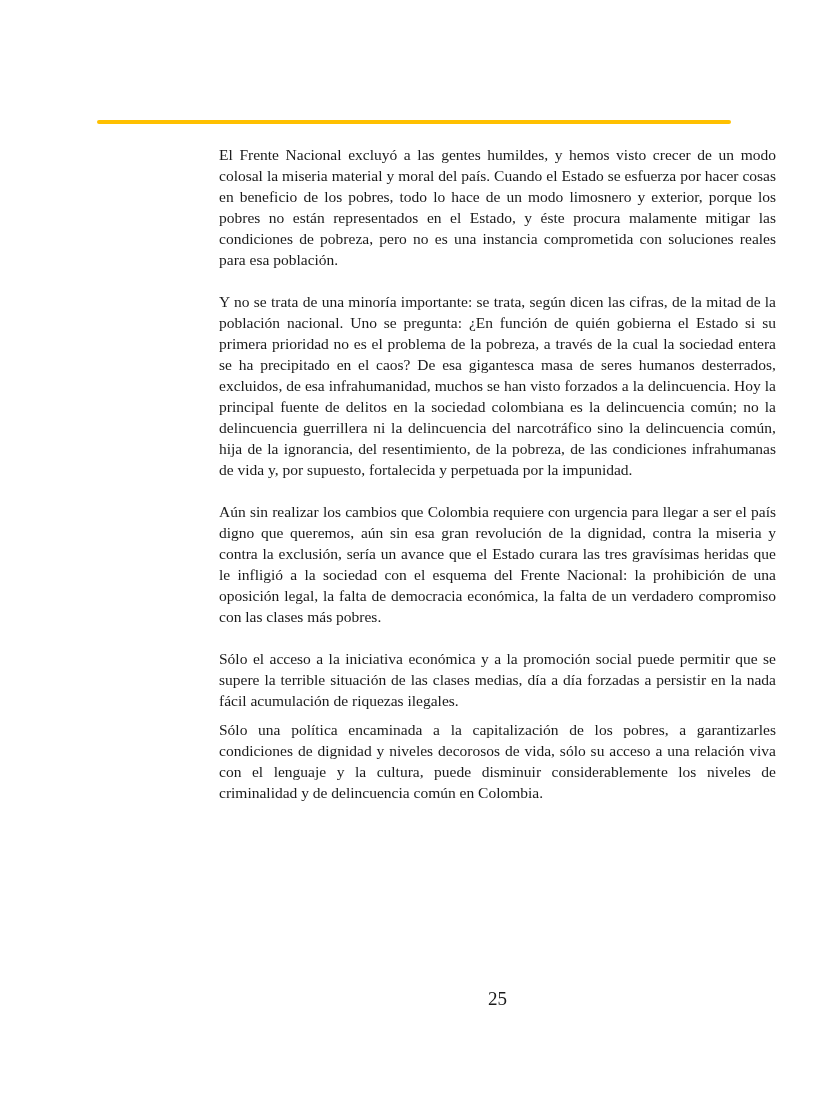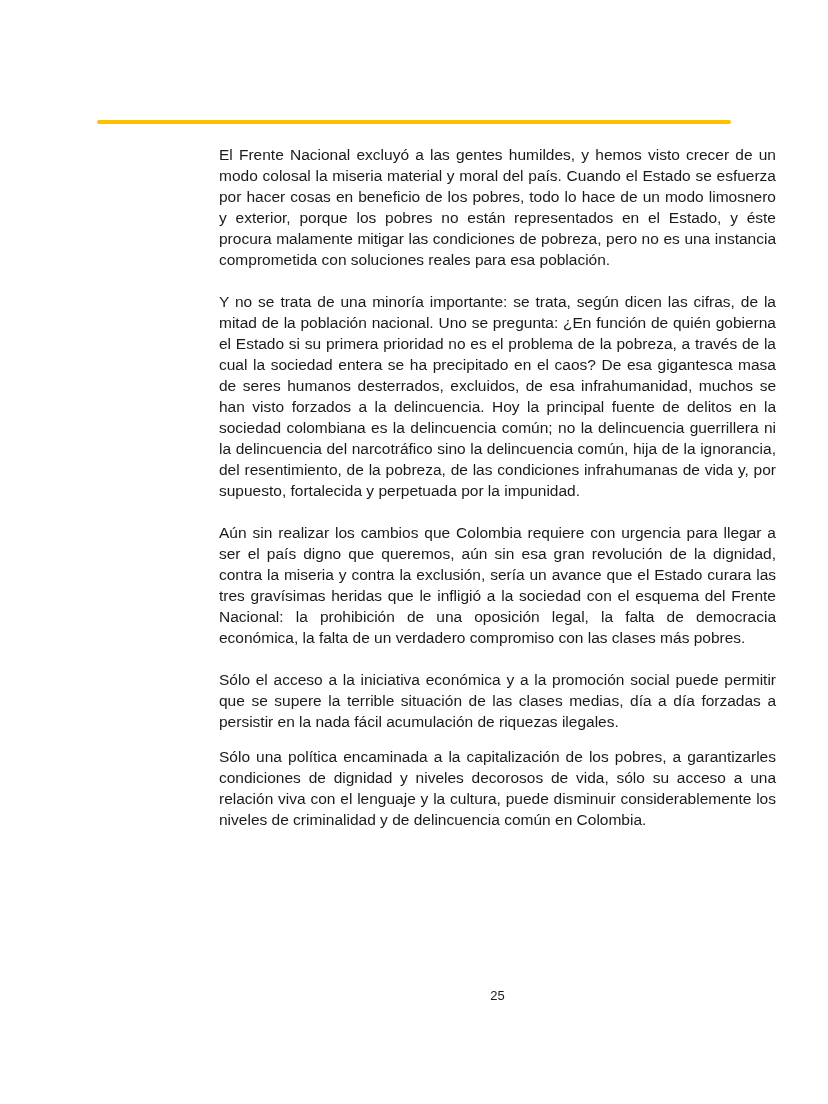--- a/index.html
+++ b/index.html
@@ -6,21 +6,21 @@
     margin: 0;
     padding: 0;
     background: #ffffff;
   }
   .page {
     position: relative;
     width: 828px;
     height: 1080px;
     background: #ffffff;
     overflow: hidden;
-    font-family: Liberation Sans, sans-serif;
+    font-family: Liberation Serif, serif;
   }
   .top-rule {
     position: absolute;
     left: 97px;
     top: 120px;
     width: 634px;
     height: 4px;
     border-radius: 2px;
     background: #FFC000; 
   }
@@ -31,29 +31,29 @@
     width: 557px;
     font-size: 15.5px;
     line-height: 21px;
     color: #1a1a1a;
     text-align: justify;
   }
   .text-block p {
     margin: 0 0 21px 0;
   }
   .text-block p.no-gap {
-    margin-bottom: 14px;
+    margin-bottom: 8px;
   }
   .page-number {
     position: absolute;
     left: 219px;
     top: 988px;
     width: 557px;
     text-align: center;
-    font-size: 13px;
+    font-size: 19px;
     color: #1a1a1a;
   }
 </style>
 </head>
 <body>
 
 <div class="page">
 
   <div class="top-rule" style="background: rgb(255, 192, 0);"></div>
 

